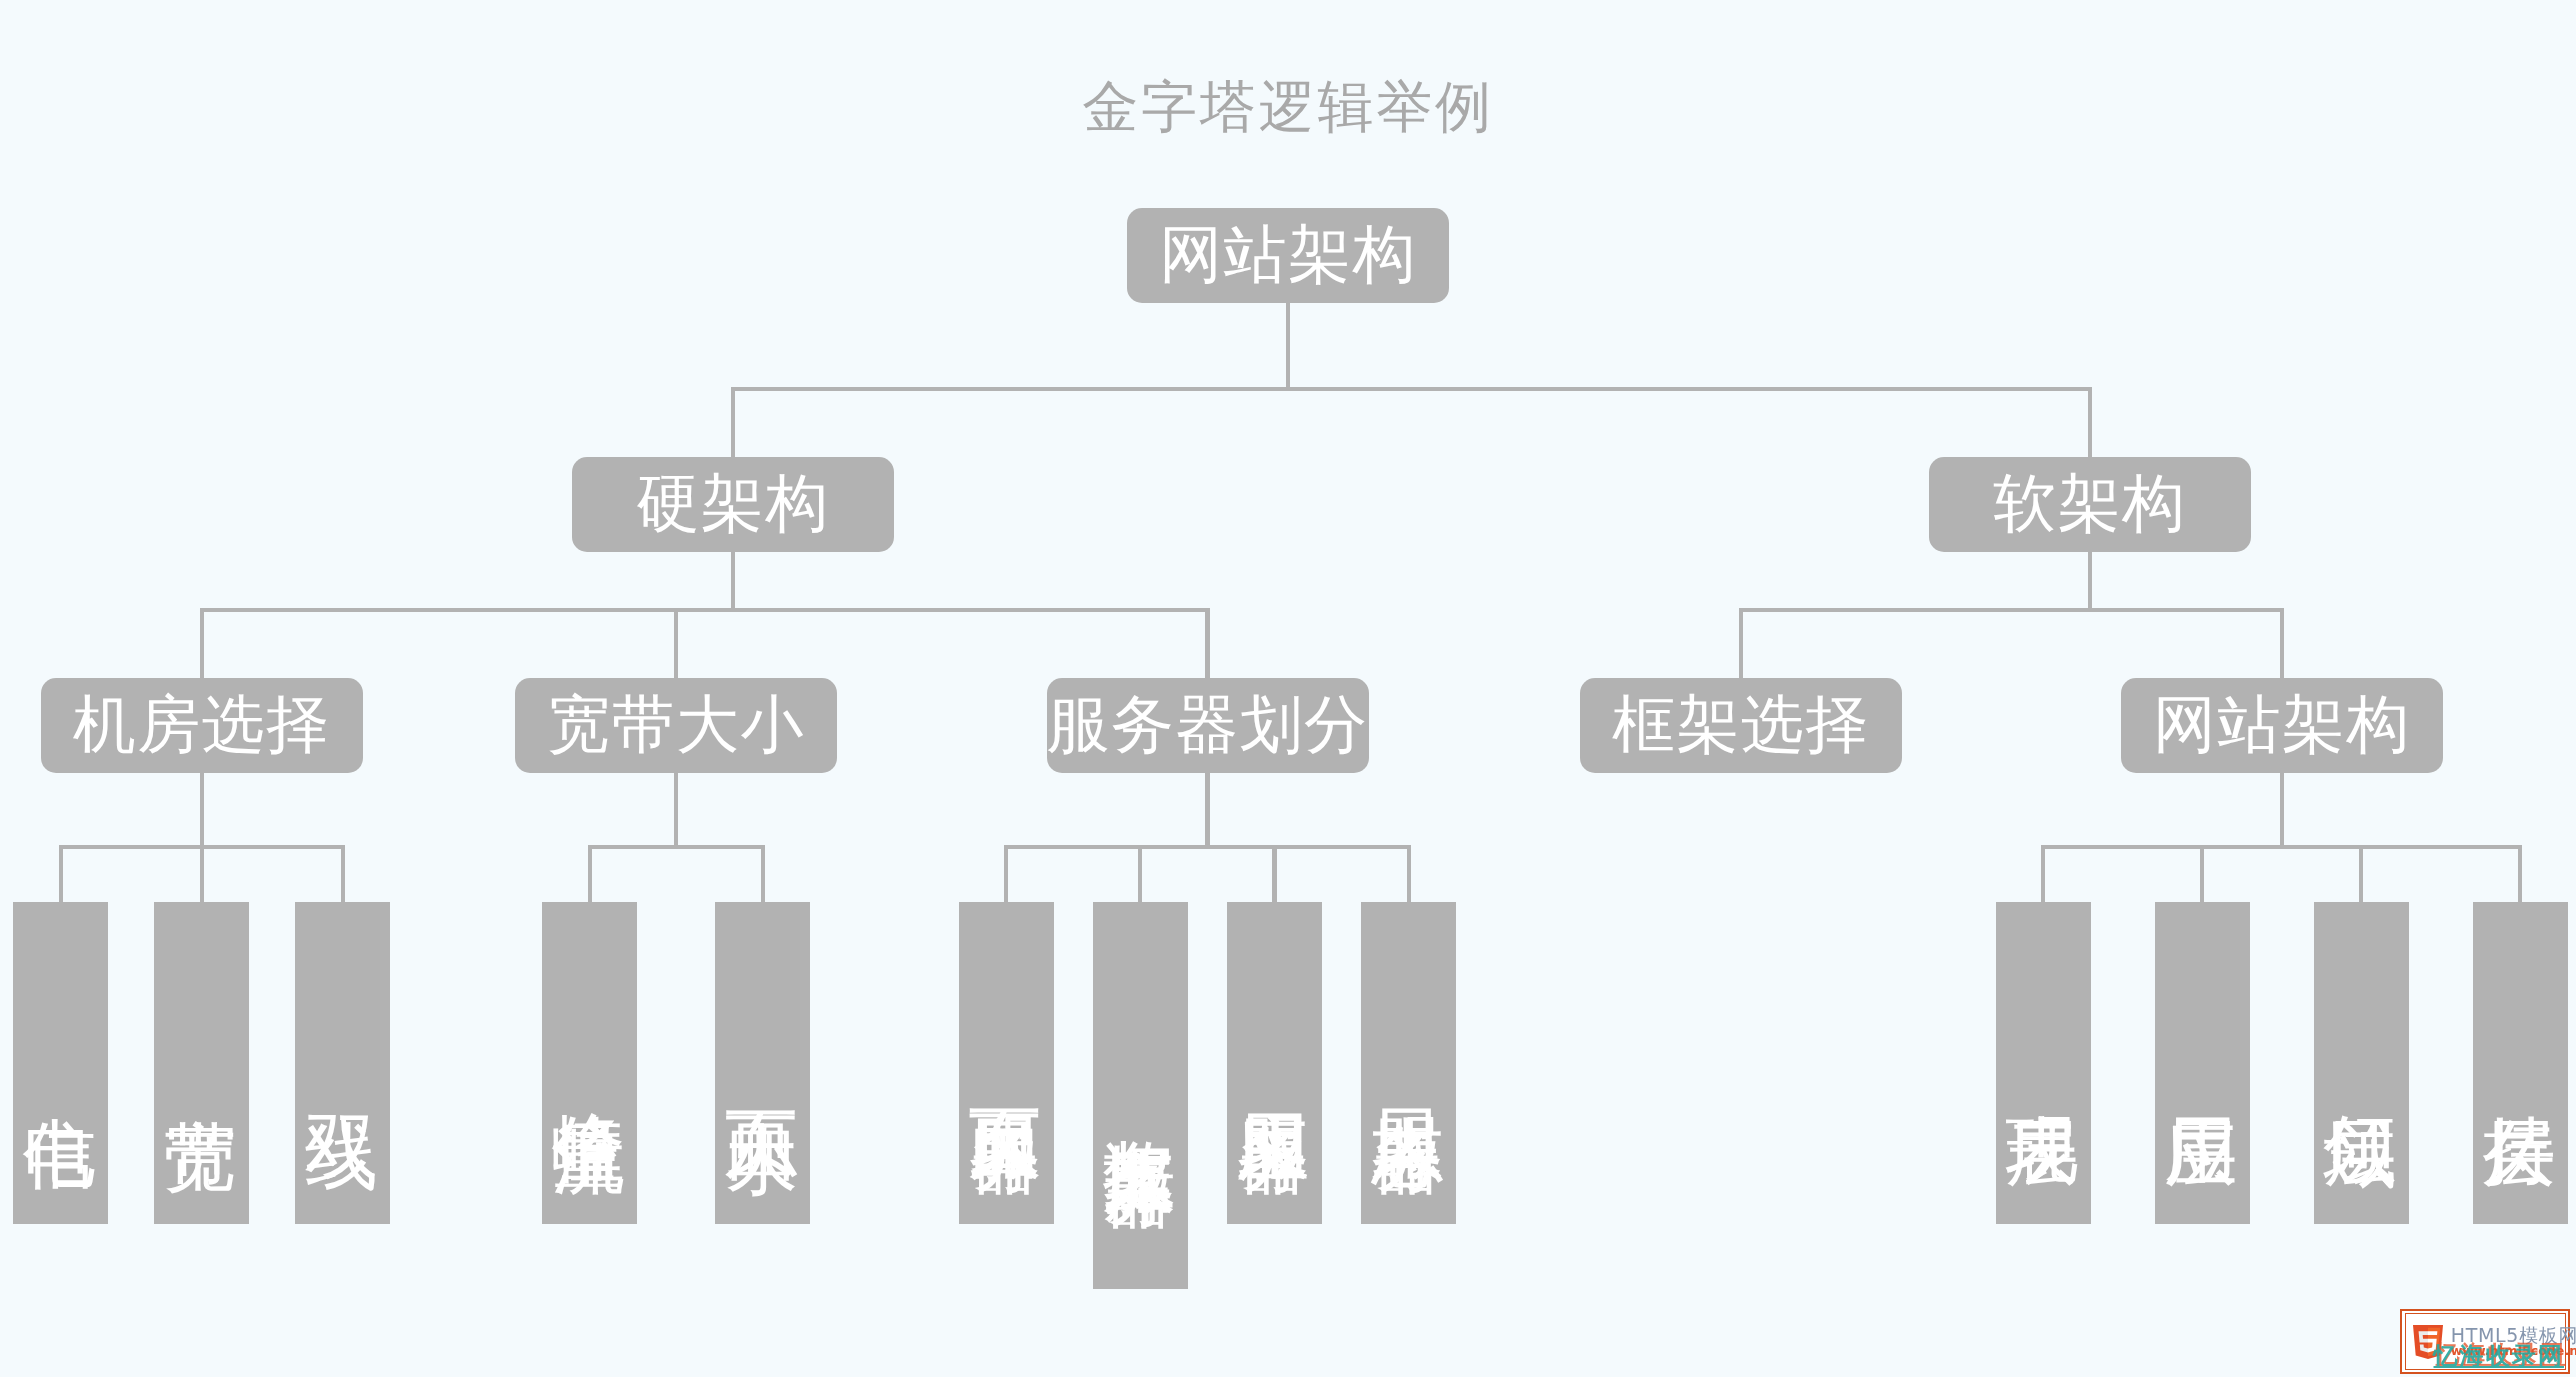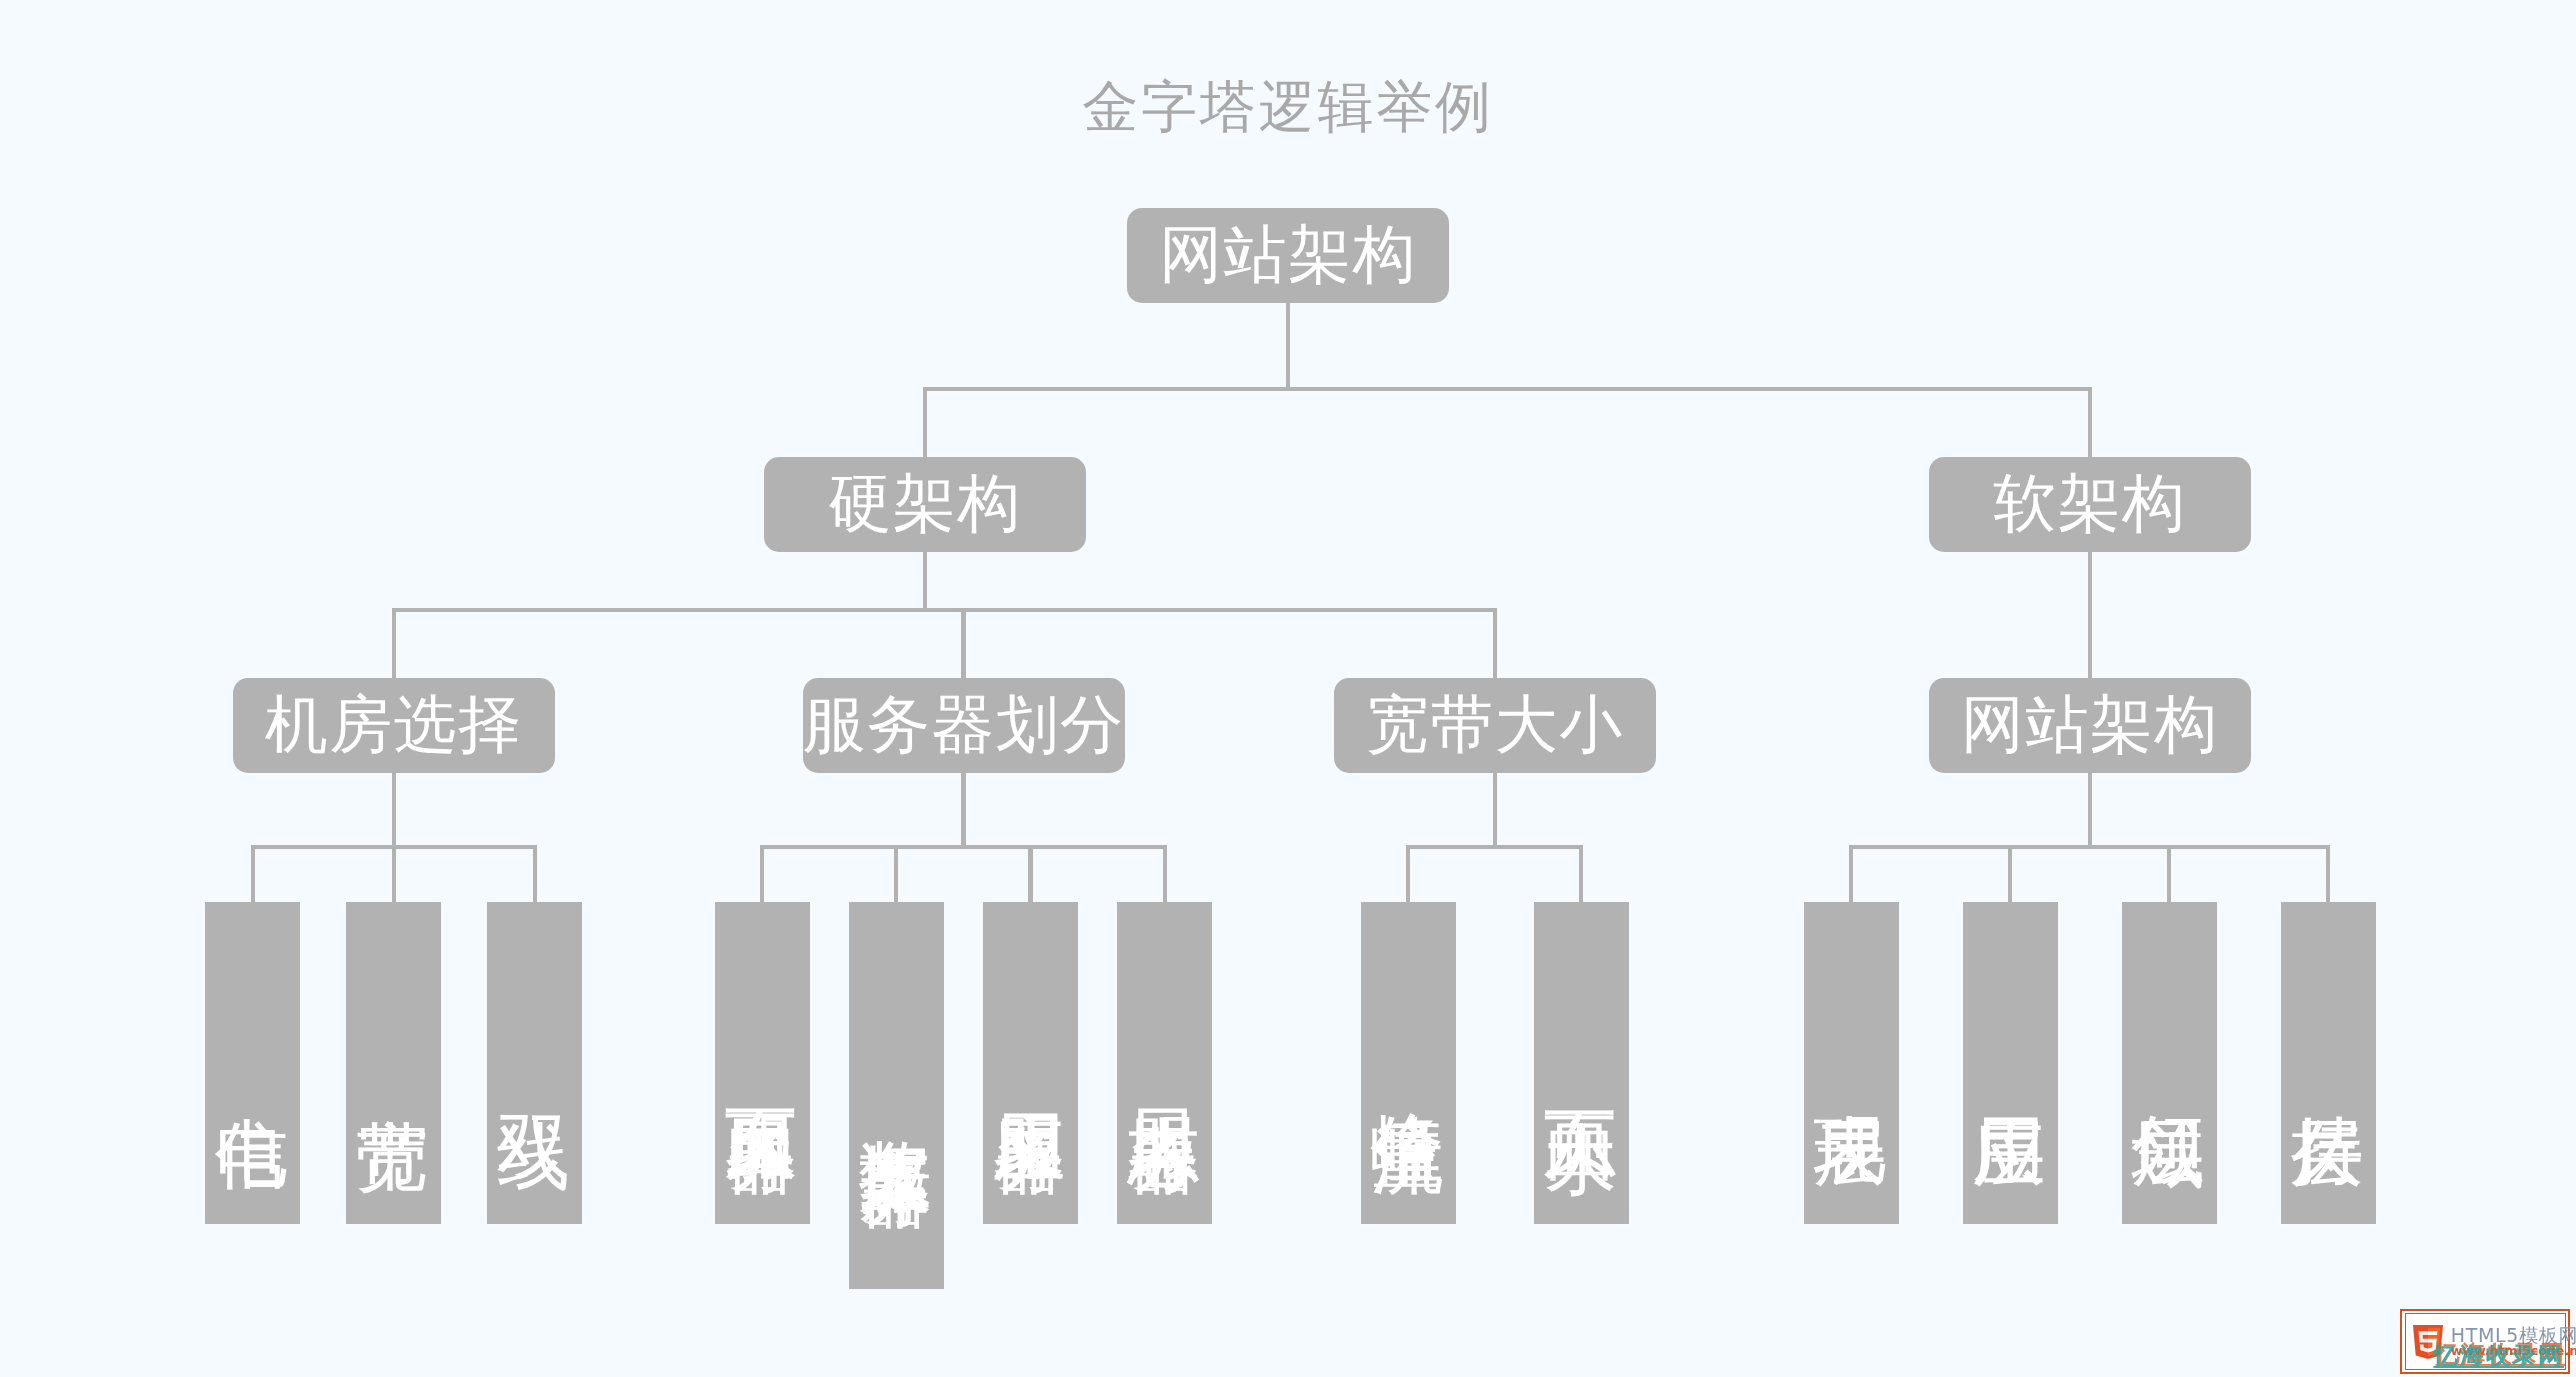--- a/index.html
+++ b/index.html
@@ -152,20 +152,39 @@
                     <div class="vbox">
                         <span>双线</span>
                       </div>
                   </div>
                 </div>
               </div>
             </div>
 
             <div class="branch g-hard">
               <div class="node">
+                <div class="hbox">宽带大小</div>
+                <div class="stub s3"></div>
+                <div class="children">
+                  <div class="branch g-band">
+                    <div class="vbox">
+                        <span>峰值流量</span>
+                      </div>
+                  </div>
+                  <div class="branch g-band">
+                    <div class="vbox">
+                        <span>页面大小</span>
+                      </div>
+                  </div>
+                </div>
+              </div>
+            </div>
+
+            <div class="branch g-hard">
+              <div class="node">
                 <div class="hbox">服务器划分</div>
                 <div class="stub s3"></div>
                 <div class="children">
                   <div class="branch g-server">
                     <div class="vbox">
                         <span>页面服务器</span>
                       </div>
                   </div>
                   <div class="branch g-server">
                     <div class="vbox tall">
@@ -173,55 +192,41 @@
                       </div>
                   </div>
                   <div class="branch g-server">
                     <div class="vbox">
                         <span>应用服务器</span>
                       </div>
                   </div>
                   <div class="branch g-server">
                     <div class="vbox">
                         <span>日志服务器</span>
-                      </div>
-                  </div>
-                </div>
-              </div>
-            </div>
-
-            <div class="branch g-hard">
-              <div class="node">
-                <div class="hbox">宽带大小</div>
-                <div class="stub s3"></div>
-                <div class="children">
-                  <div class="branch g-band">
-                    <div class="vbox">
-                        <span>峰值流量</span>
-                      </div>
-                  </div>
-                  <div class="branch g-band">
-                    <div class="vbox">
-                        <span>页面大小</span>
                       </div>
                   </div>
                 </div>
               </div>
             </div>
 
           </div>
         </div>
       </div>
 
       <div class="branch g-root">
         <div class="node">
           <div class="hbox">软架构</div>
           <div class="stub s2"></div>
           <div class="children">
 
+            <div class="branch g-soft">
+              <div class="node">
+                <div class="hbox">框架选择</div>
+              </div>
+            </div>
 
             <div class="branch g-soft">
               <div class="node">
                 <div class="hbox">网站架构</div>
                 <div class="stub s3"></div>
                 <div class="children">
                   <div class="branch g-logic">
                     <div class="vbox">
                         <span>表现层</span>
                       </div>

